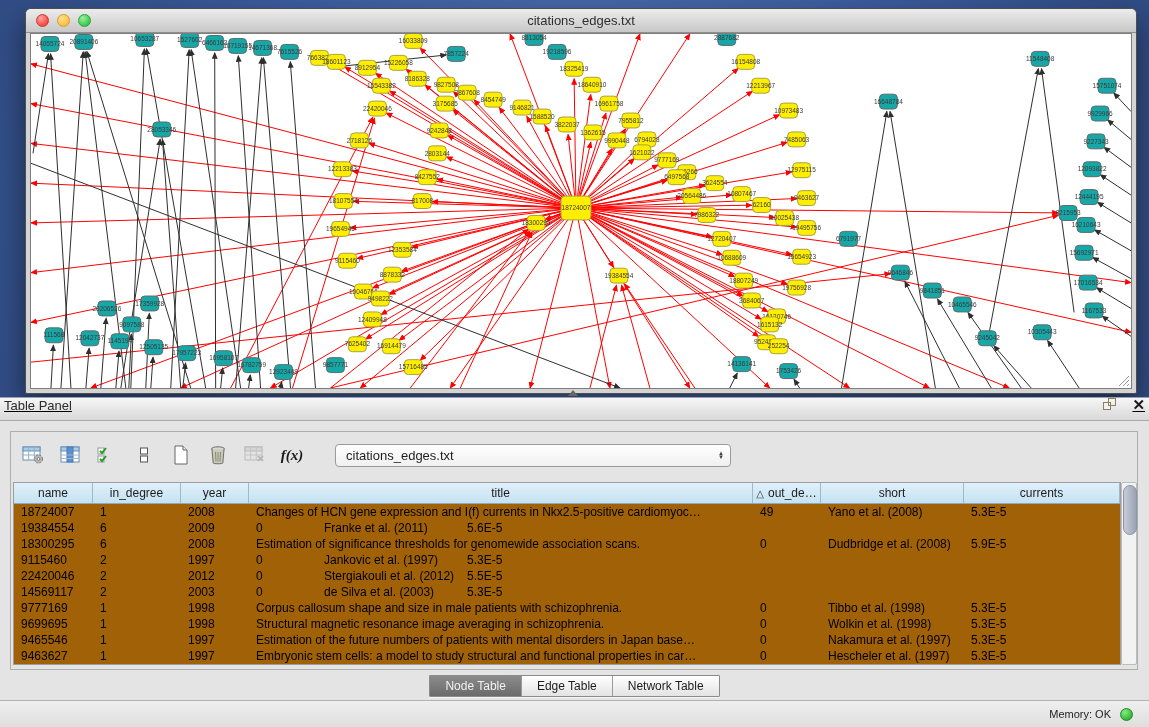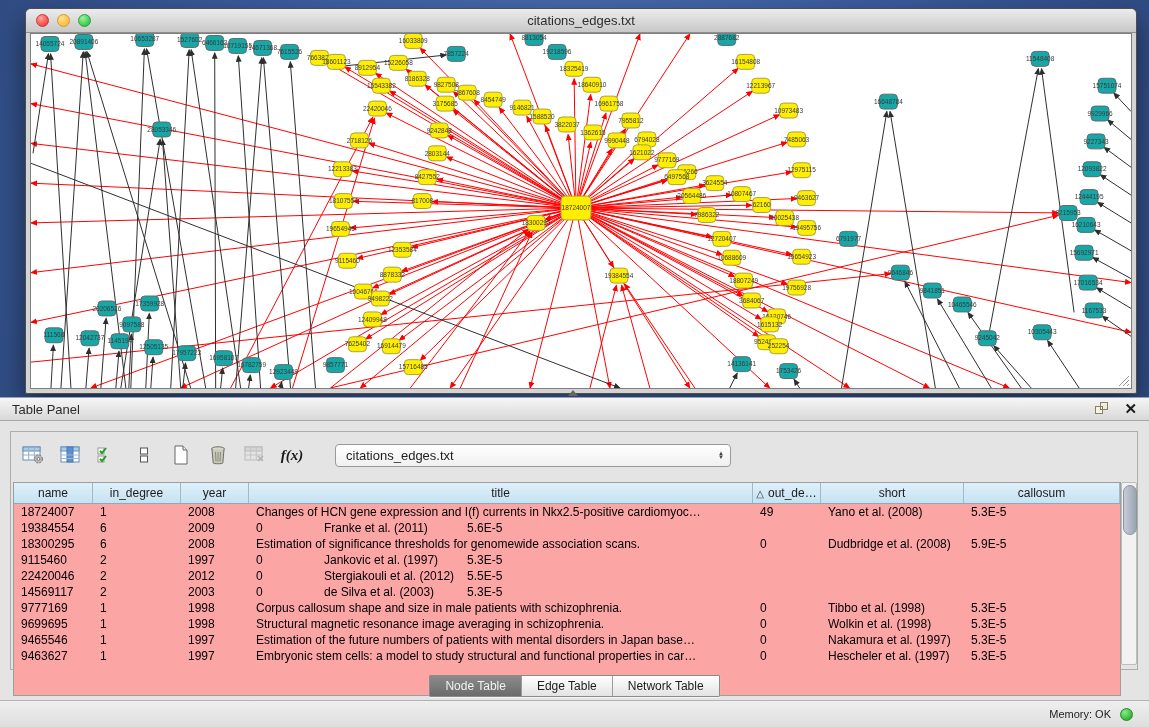--- a/index.html
+++ b/index.html
@@ -23,42 +23,42 @@
   .win-title{flex:1;text-align:center;font-size:13px;color:#2e2e2e;}
   .netarea{position:absolute;left:4px;top:24px;right:4px;bottom:4px;background:#fff;
     border:1px solid #7e7e7e;overflow:hidden;}
   .netarea svg.net{display:block;width:100%;height:100%;}
   .grip{position:absolute;right:1px;bottom:1px;width:14px;height:14px;}
   .net-label{font-size:6.5px;fill:#3a3a3a;}
   
   .table-panel{position:absolute;left:0;top:397px;width:1149px;height:330px;background:#e4e4e4;}
   .panel-header{height:24px;background:linear-gradient(#f6f6f6,#d8d8d8);
     border-top:1px solid #98a0ae;border-bottom:1px solid #a8a8a8;
-    display:flex;align-items:center;padding:0 12px;box-sizing:border-box;}
+    display:flex;padding:0 4px;box-sizing:border-box;text-decoration:underline;}
   .panel-title{font-size:13px;color:#2b2b2b;}
   .ph-spacer{flex:1;}
   .float-icon{position:relative;width:15px;height:14px;margin-right:14px;cursor:pointer;}
   .float-icon .sq1{position:absolute;left:0;top:4px;width:8px;height:8px;border:1.5px solid #8a8255;box-sizing:border-box;background:#f2f2f2;}
   .float-icon .sq2{position:absolute;left:5px;top:0;width:8px;height:8px;border:1.5px solid #8a8255;box-sizing:border-box;}
   .close-icon{font-size:15px;font-weight:bold;color:#1a1a1a;line-height:14px;cursor:pointer;}
   .panel-handle{position:absolute;left:568px;top:-7px;width:0;height:0;
     border-left:5px solid transparent;border-right:5px solid transparent;border-bottom:6px solid #666;}
   .panel-box{position:absolute;left:10px;top:34px;width:1128px;height:239px;
     border:1px solid #aeaeae;border-radius:0;background:#e4e4e4;box-sizing:border-box;}
   .toolbar{height:46px;display:flex;align-items:center;gap:13px;padding-left:10px;}
   .tbtn{width:24px;height:24px;display:flex;align-items:center;justify-content:center;cursor:pointer;}
   .fx{font-family:"Liberation Serif", serif;font-style:italic;font-weight:bold;font-size:15px;color:#1a1a1a;}
   .combo{margin-left:18px;width:396px;height:23px;background:linear-gradient(#ffffff,#f0f0f0);
     border:1px solid #9a9a9a;border-radius:4px;display:flex;align-items:center;
     padding:0 6px 0 10px;font-size:13px;color:#1f1f1f;box-sizing:border-box;cursor:pointer;}
   .combo-label{flex:1;}
   .combo-arrows{display:flex;flex-direction:column;align-items:center;line-height:4px;}
   .combo-arrows span{font-size:6px;color:#444;}
   
-  .grid{position:absolute;left:2px;top:50px;width:1108px;height:214px;background:#fca5a5;
+  .grid{position:absolute;left:2px;top:50px;width:1108px;height:183px;background:#a16207;
     border:1px solid #9e9e9e;box-sizing:border-box;}
   .vscroll{position:absolute;left:1110px;top:50px;width:16px;height:183px;background:#f2f2f2;
     border:1px solid #bcbcbc;box-sizing:border-box;border-radius:2px;}
   .vthumb{position:absolute;left:1px;top:2px;width:12px;height:48px;border-radius:7px;
     background:linear-gradient(90deg,#c7ccd6,#9aa3b4);border:1px solid #8b94a6;}
   .thead{display:flex;height:21px;background:linear-gradient(#dff0fa,#c6e2f2);
     border-bottom:1px solid #8fa9ba;box-sizing:border-box;}
   .th{font-size:12px;color:#1c1c1c;display:flex;align-items:center;justify-content:center;
     border-right:1px solid #9db9ca;box-sizing:border-box;overflow:hidden;white-space:nowrap;cursor:pointer;}
   .th .sort{margin-right:4px;font-size:10px;color:#333;}
@@ -567,21 +567,21 @@
     </div>
 
     <div class="grid">
       <div class="thead" id="thead">
           <span class="th c0">name</span>
           <span class="th c1">in_degree</span>
           <span class="th c2">year</span>
           <span class="th c3">title</span>
           <span class="th c4"><span class="sort">△</span>out_de…</span>
           <span class="th c5">short</span>
-          <span class="th c6">callosum</span>
+          <span class="th c6">currents</span>
         </div>
       <div id="tbody">
           <div class="trow">
             <span class="td c0">18724007</span>
             <span class="td c1">1</span>
             <span class="td c2">2008</span>
             <span class="td c3">Changes of HCN gene expression and I(f) currents in Nkx2.5-positive cardiomyoc…</span>
             <span class="td c4">49</span>
             <span class="td c5">Yano et al. (2008)</span>
             <span class="td c6">5.3E-5</span>

